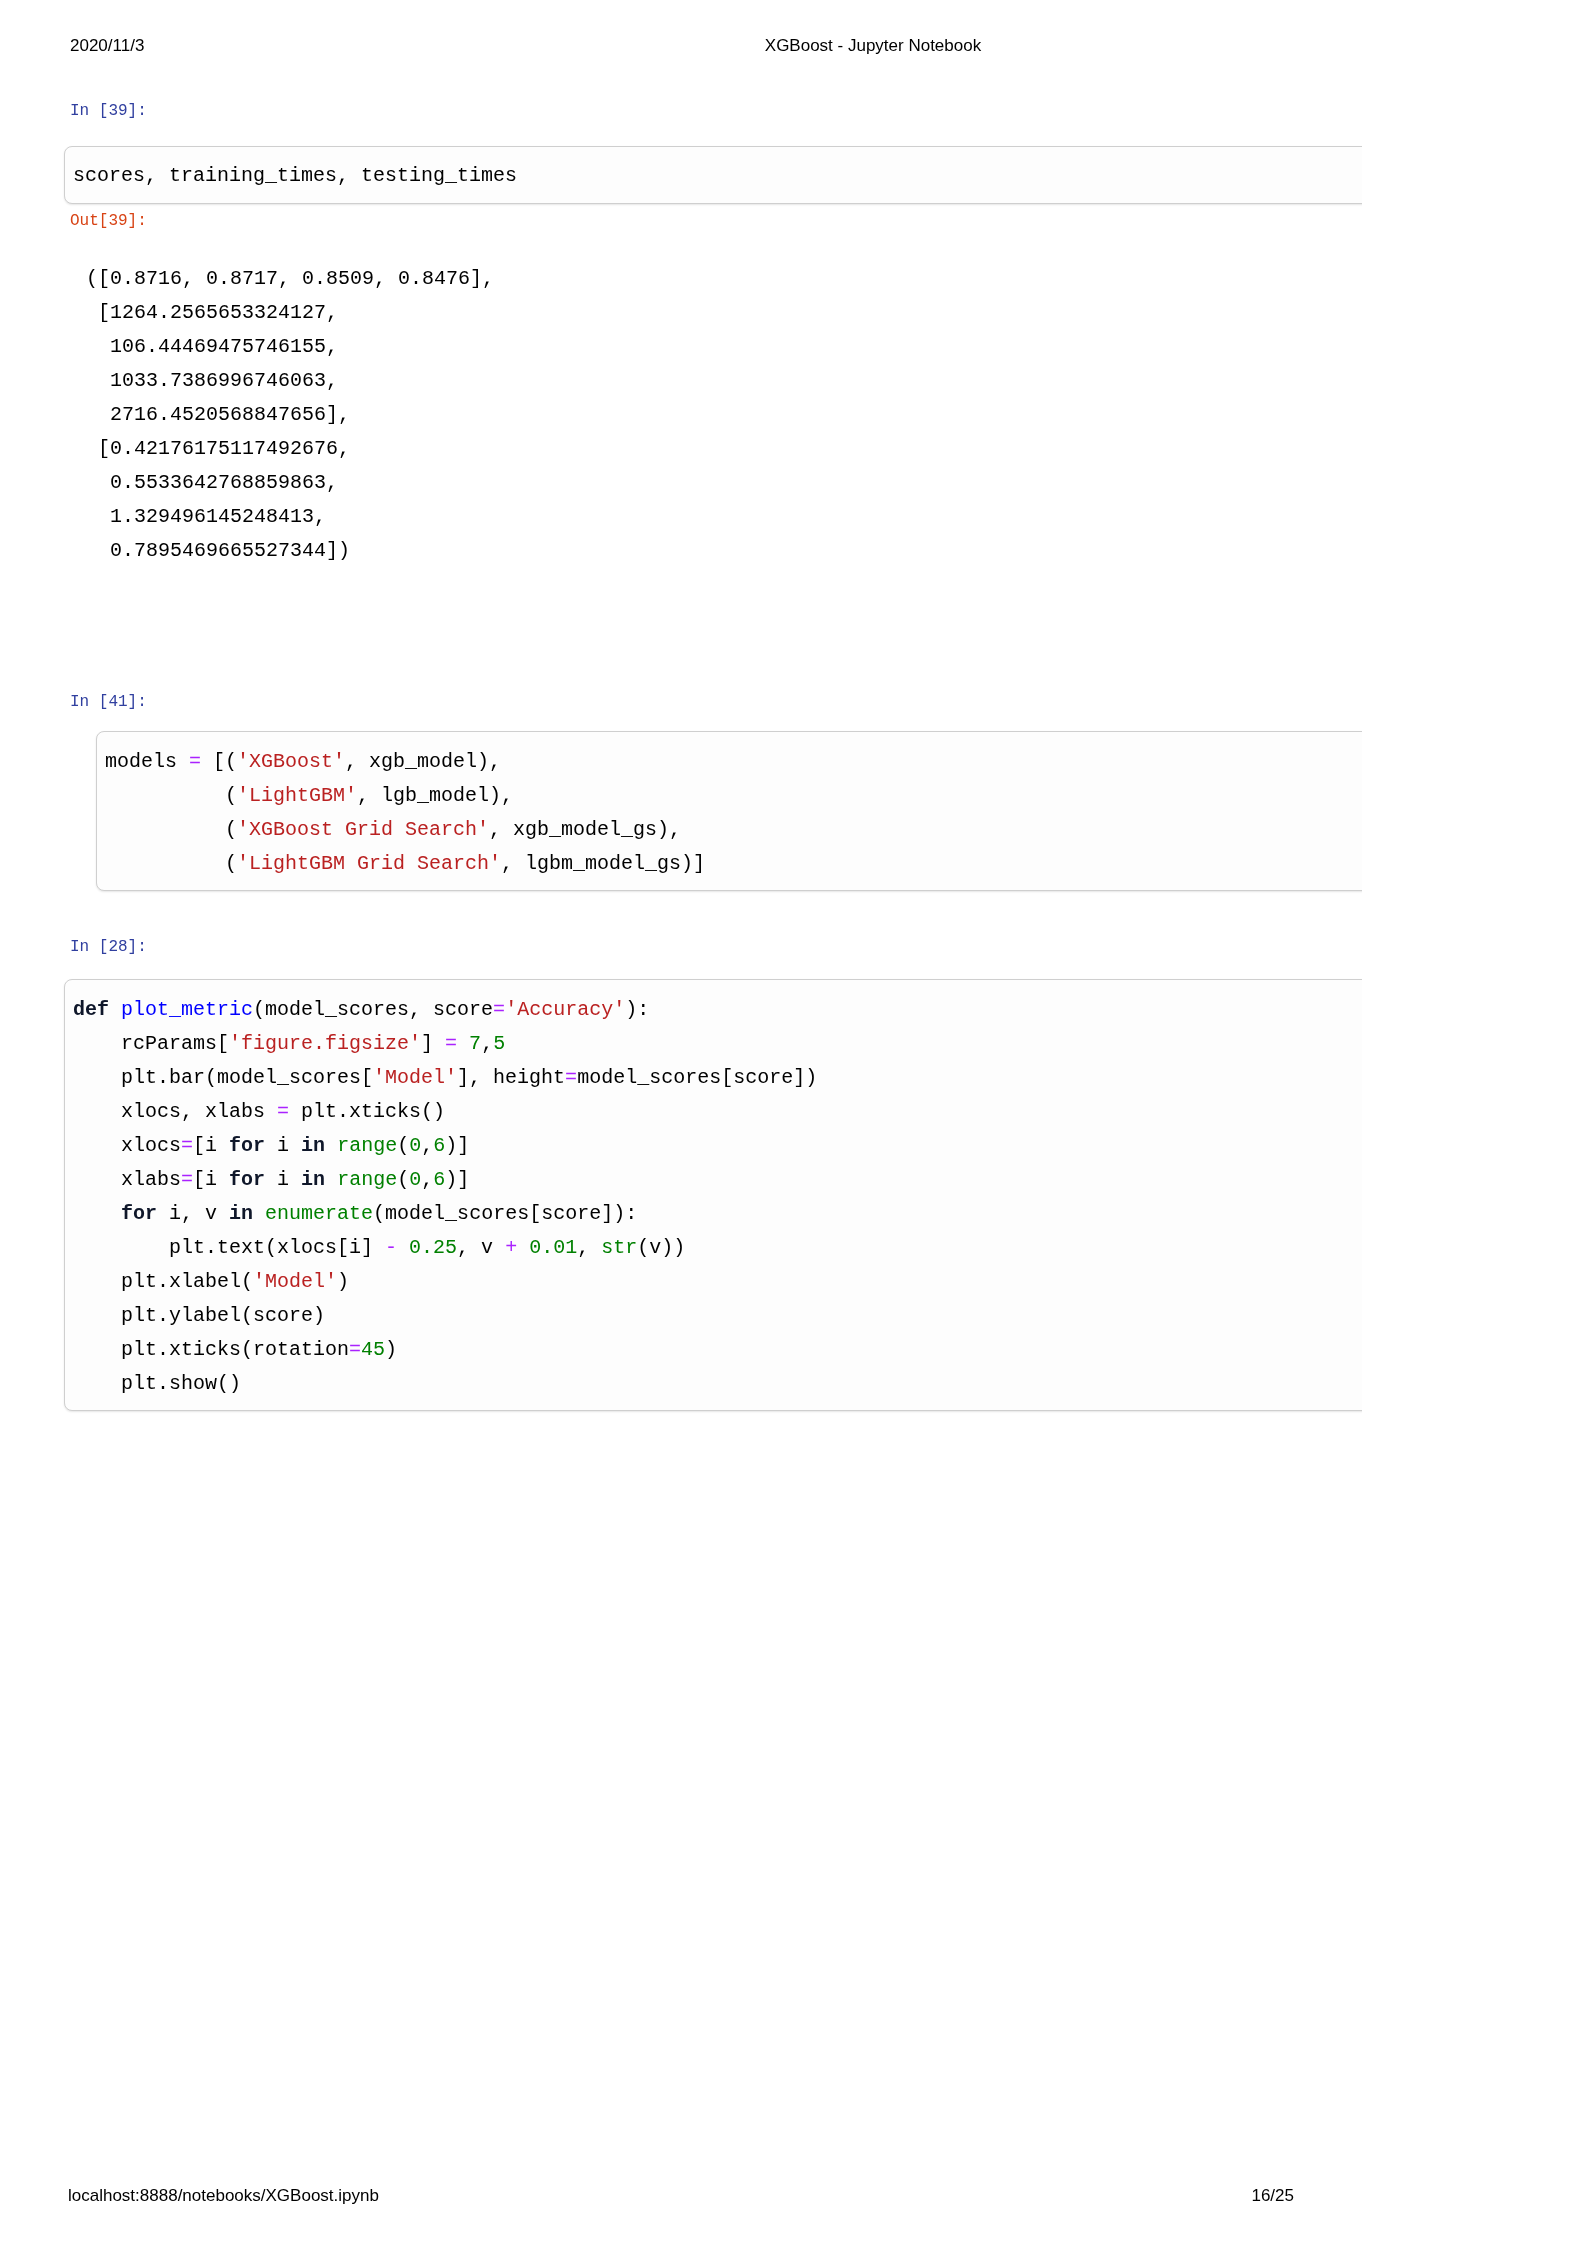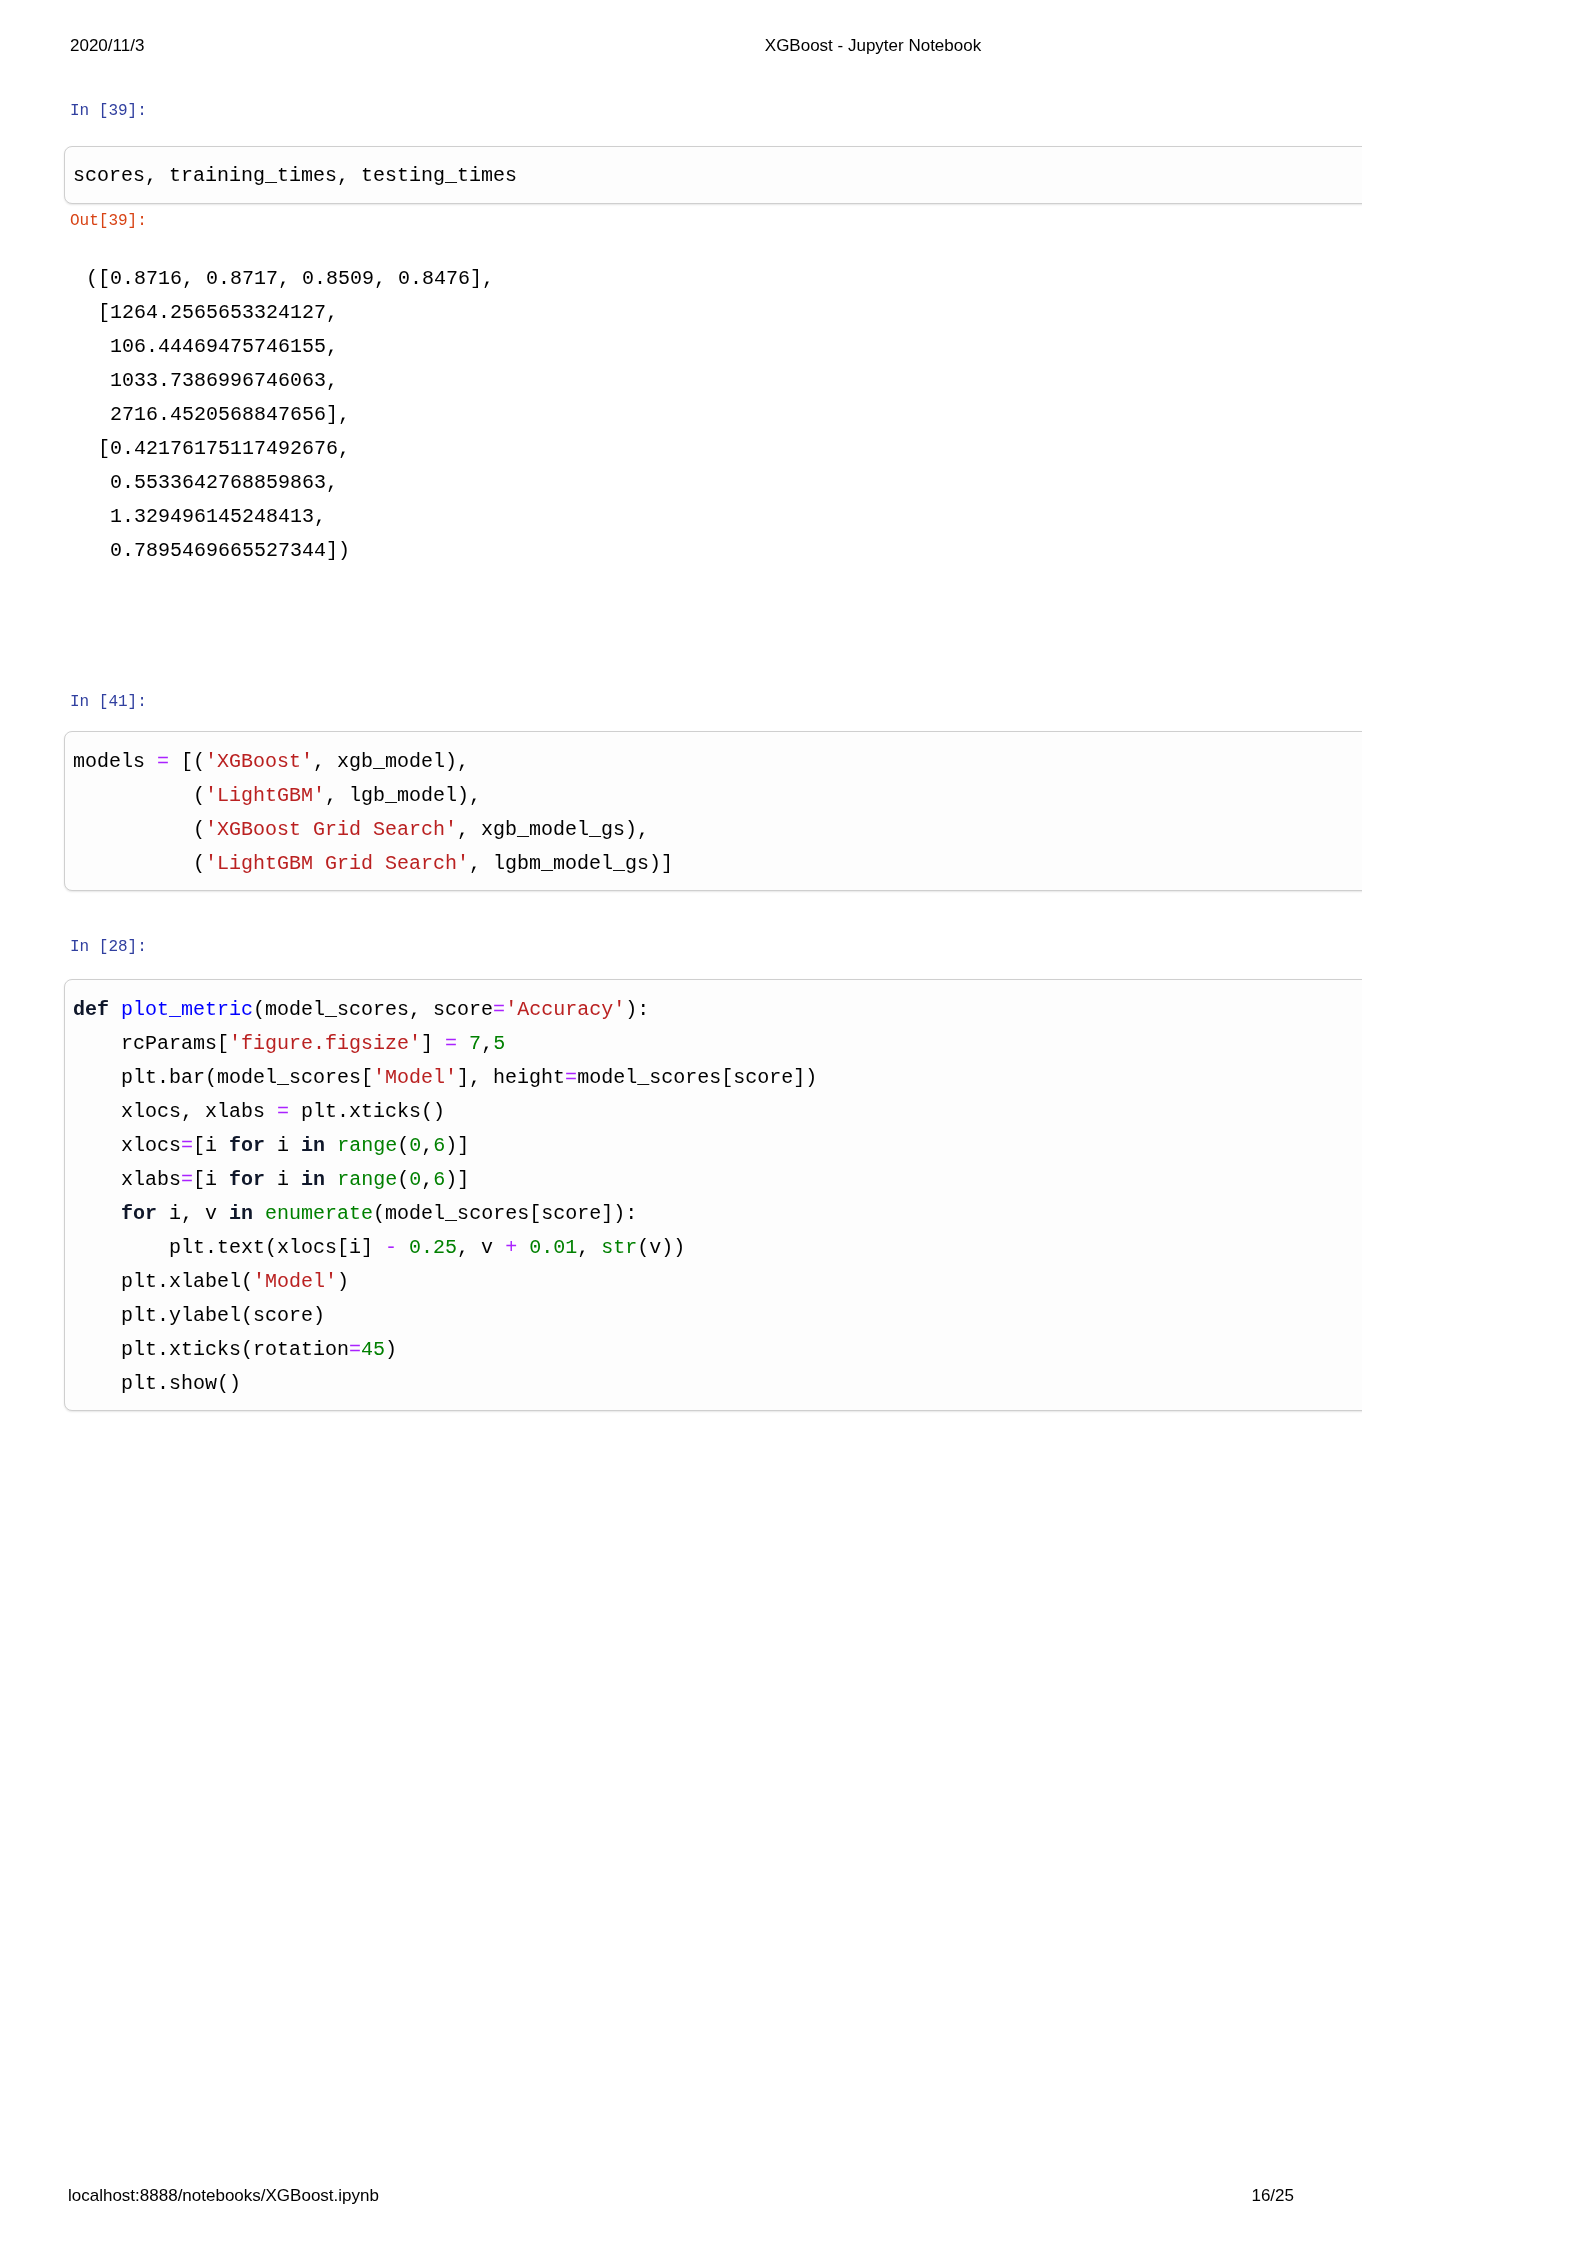--- a/index.html
+++ b/index.html
@@ -82,21 +82,21 @@
  [1264.2565653324127,
   106.44469475746155,
   1033.7386996746063,
   2716.4520568847656],
  [0.42176175117492676,
   0.5533642768859863,
   1.329496145248413,
   0.7895469665527344])</pre>
 
   <div class="prompt prompt-in" style="top:693px;">In [41]:</div>
-  <div class="code-box" style="top:731px;">
+  <div class="code-box" style="top:731px;margin-left:32px;">
       <div class="code-line"><span>models </span><span class="tok-o">=</span><span> [(</span><span class="tok-s">'XGBoost'</span><span>, xgb_model),</span></div>
       <div class="code-line"><span>          (</span><span class="tok-s">'LightGBM'</span><span>, lgb_model),</span></div>
       <div class="code-line"><span>          (</span><span class="tok-s">'XGBoost Grid Search'</span><span>, xgb_model_gs),</span></div>
       <div class="code-line"><span>          (</span><span class="tok-s">'LightGBM Grid Search'</span><span>, lgbm_model_gs)]</span></div>
     </div>
 
   <div class="prompt prompt-in" style="top:938px;">In [28]:</div>
   <div class="code-box" style="top:979px;">
       <div class="code-line"><span class="tok-k">def</span><span> </span><span class="tok-f">plot_metric</span><span>(model_scores, score</span><span class="tok-o">=</span><span class="tok-s">'Accuracy'</span><span>):</span></div>
       <div class="code-line"><span>    rcParams[</span><span class="tok-s">'figure.figsize'</span><span>] </span><span class="tok-o">=</span><span> </span><span class="tok-n">7</span><span>,</span><span class="tok-n">5</span></div>

